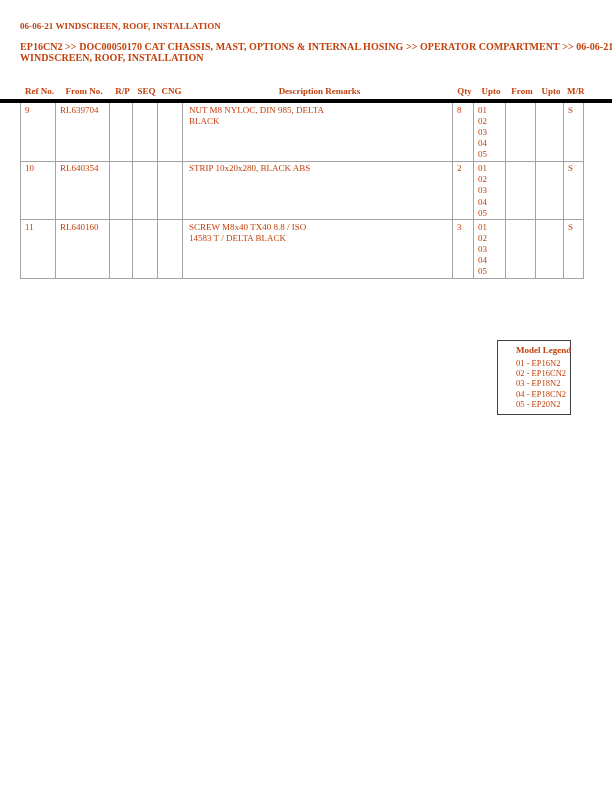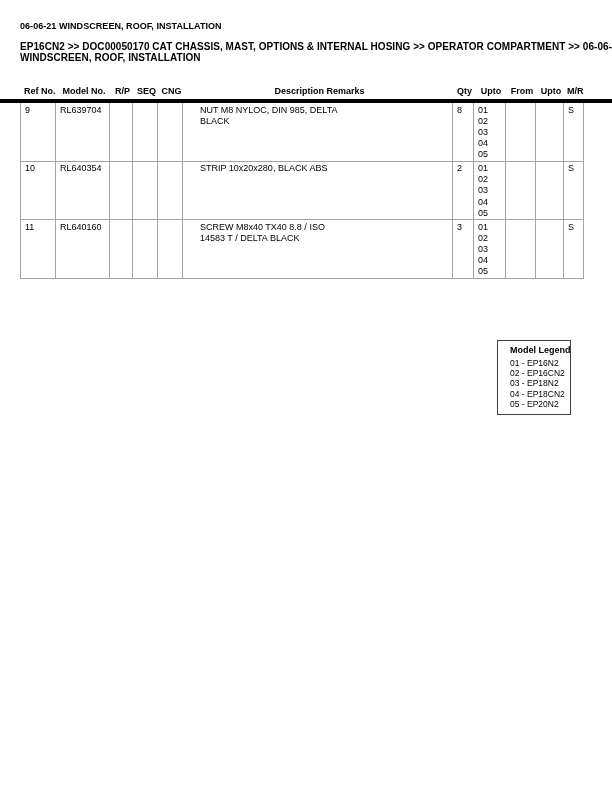--- a/index.html
+++ b/index.html
@@ -1,18 +1,18 @@
 <!DOCTYPE html>
 <html><head>
 <meta charset="utf-8">
 <style>
   html,body { margin:0; padding:0; background:#ffffff; }
   .page {
     position:relative; width:612px; height:792px; background:#ffffff;
-    font-family:Liberation Sans, sans-serif; color:#000000; overflow:hidden;
+    font-family:Liberation Serif, serif; color:#c2410c; overflow:hidden;
   }
   .doc-title {
     position:absolute; left:20px; top:21px;
     font-size:9px; font-weight:bold; white-space:pre; letter-spacing:0.05px;
   }
   .breadcrumb {
     position:absolute; left:20px; top:42px;
     font-size:10px; font-weight:bold; line-height:10.5px; white-space:pre; letter-spacing:0.05px;
   }
   table.cols { border-collapse:collapse; table-layout:fixed; width:563px; }
@@ -35,25 +35,25 @@
   .parts td {
     border:1px solid #a3a3a3;
     vertical-align:top;
     padding:1.5px 2px 0 4px;
     line-height:11.2px;
     height:56px;
     white-space:pre;
     overflow:hidden;
   }
   .parts tr:first-child td { border-top:none; }
-  .parts td.desc { padding-left:17px; }
+  .parts td.desc { padding-left:6px; }
   .legend {
     position:absolute; left:497px; top:340px; width:74px;
     box-sizing:border-box; border:1.5px solid #404040;
-    background:#ffffff; padding:4px 3px 5px 12px;
+    background:#ffffff; padding:4px 3px 5px 18px;
   }
   .legend-title { font-size:9px; font-weight:bold; line-height:11px; margin-bottom:2px; white-space:pre; }
   .legend-item { font-size:8.5px; line-height:10.2px; white-space:pre; }
 </style>
 </head>
 <body>
 
 <div class="page">
 
   <div class="doc-title">06-06-21 WINDSCREEN, ROOF, INSTALLATION</div>
@@ -72,21 +72,21 @@
           <col style="width:270px">
         <col style="width:21px">
           <col style="width:32px">
           <col style="width:30px">
         <col style="width:28px">
           <col style="width:20px">
       </colgroup>
       <tbody>
           <tr>
         <td>Ref No.</td>
-        <td>Model No.</td>
+        <td>From No.</td>
         <td>R/P</td>
         <td>SEQ</td>
         <td>CNG</td>
         <td class="desc">Description Remarks</td>
         <td>Qty</td>
         <td>Upto</td>
         <td>From</td>
         <td>Upto</td>
         <td>M/R</td>
       </tr>

